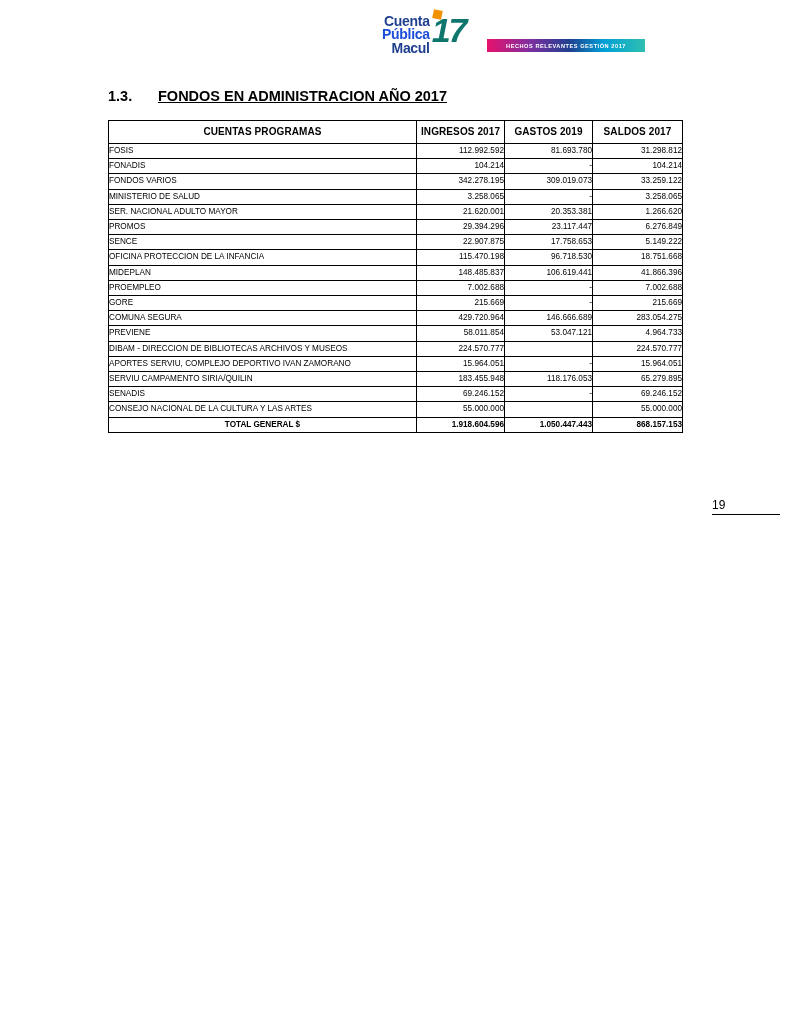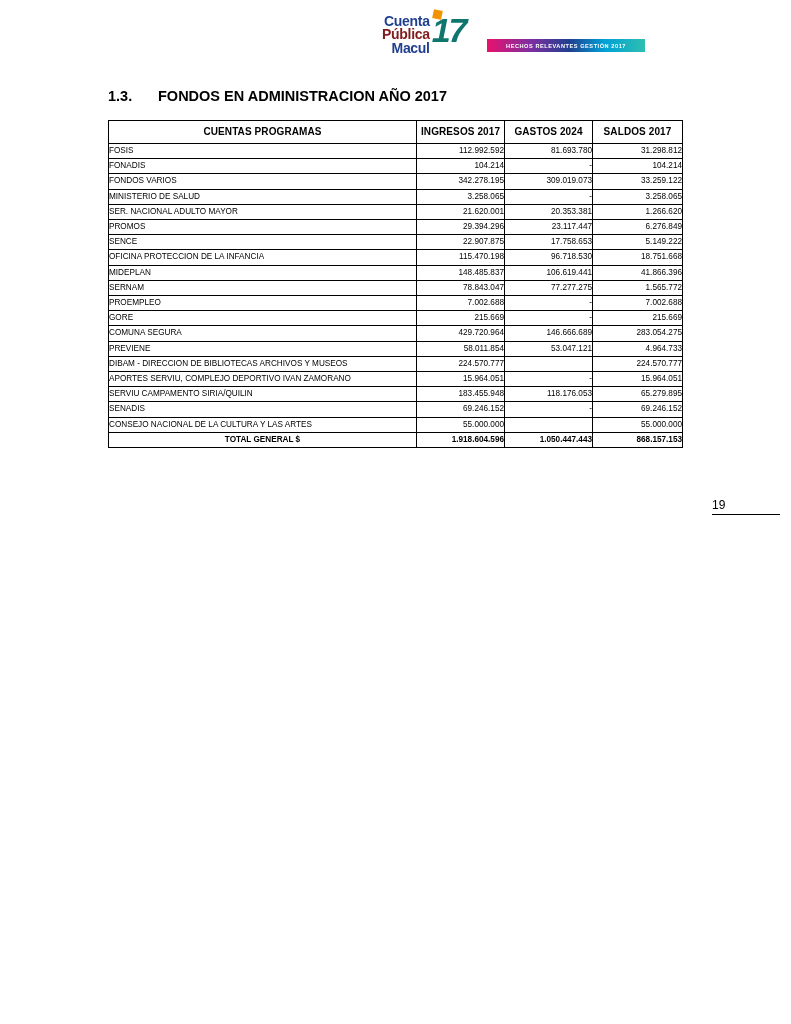--- a/index.html
+++ b/index.html
@@ -36,21 +36,21 @@
     line-height: 0.95;
     text-align: right;
     padding-top: 2px;
   }
   .logo-l1, .logo-l2, .logo-l3 {
     display: block;
     font-weight: bold;
     letter-spacing: -0.3px;
   }
   .logo-l1 { font-size: 14px; color: #1f3f8f; }
-  .logo-l2 { font-size: 14px; color: #7f1d1d; padding-left: 20px; }
+  .logo-l2 { font-size: 14px; color: #1d4ed8; padding-left: 20px; }
   .logo-l3 { font-size: 14px; color: #1f3f8f; }
   .logo-year {
     margin-left: 2px;
     position: relative;
     width: 42px;
     height: 40px;
   }
   .logo-year .y-num {
     font-size: 34px;
     font-weight: bold;
@@ -89,20 +89,21 @@
 
   
   .section-title {
     position: absolute;
     left: 108px;
     top: 88px;
     font-size: 14.5px;
     font-weight: bold;
     color: #000;
     white-space: nowrap;
+    text-decoration: underline;
   }
   .section-title .num { display: inline-block; width: 50px; }
 
   
   .table-wrap {
     position: absolute;
     left: 108px;
     top: 120px;
     width: 574px;
   }
@@ -197,21 +198,21 @@
     <colgroup>
       <col class="w-name">
         <col class="w-ing">
         <col class="w-gas">
         <col class="w-sal">
     </colgroup>
     <thead>
       <tr>
         <th>CUENTAS PROGRAMAS</th>
         <th>INGRESOS 2017</th>
-        <th>GASTOS 2024</th>
+        <th>GASTOS 2019</th>
         <th>SALDOS 2017</th>
       </tr>
     </thead>
     <tbody>
       <tr>
           <td class="c-name">FOSIS</td>
           <td class="c-num">112.992.592</td>
           <td class="c-num">81.693.780</td>
           <td class="c-num">31.298.812</td>
         </tr>
@@ -255,26 +256,20 @@
           <td class="c-name">OFICINA  PROTECCION  DE  LA  INFANCIA</td>
           <td class="c-num">115.470.198</td>
           <td class="c-num">96.718.530</td>
           <td class="c-num">18.751.668</td>
         </tr>
       <tr>
           <td class="c-name">MIDEPLAN</td>
           <td class="c-num">148.485.837</td>
           <td class="c-num">106.619.441</td>
           <td class="c-num">41.866.396</td>
-        </tr>
-      <tr>
-          <td class="c-name">SERNAM</td>
-          <td class="c-num">78.843.047</td>
-          <td class="c-num">77.277.275</td>
-          <td class="c-num">1.565.772</td>
         </tr>
       <tr>
           <td class="c-name">PROEMPLEO</td>
           <td class="c-num">7.002.688</td>
           <td class="c-num">-</td>
           <td class="c-num">7.002.688</td>
         </tr>
       <tr>
           <td class="c-name">GORE</td>
           <td class="c-num">215.669</td>

